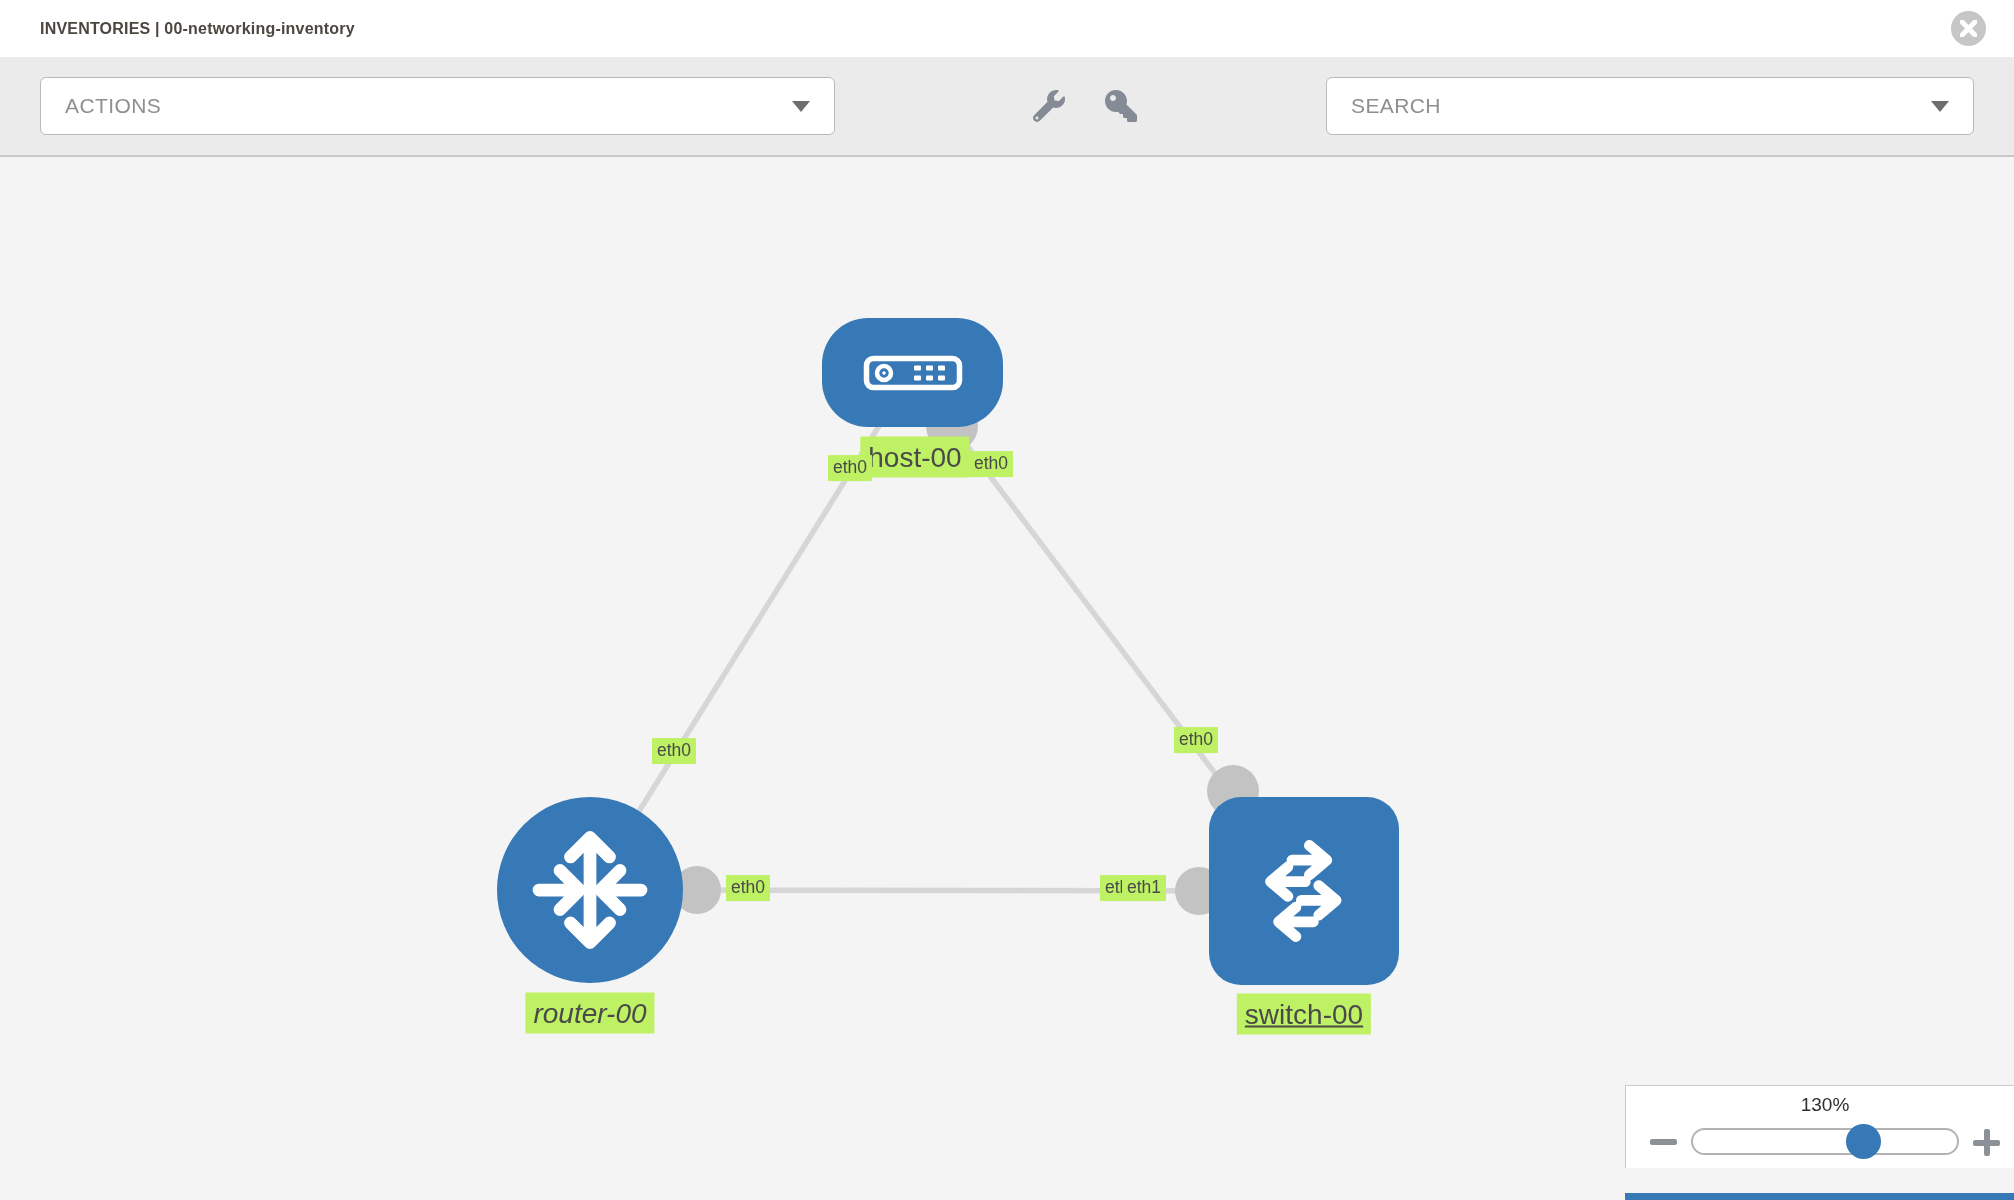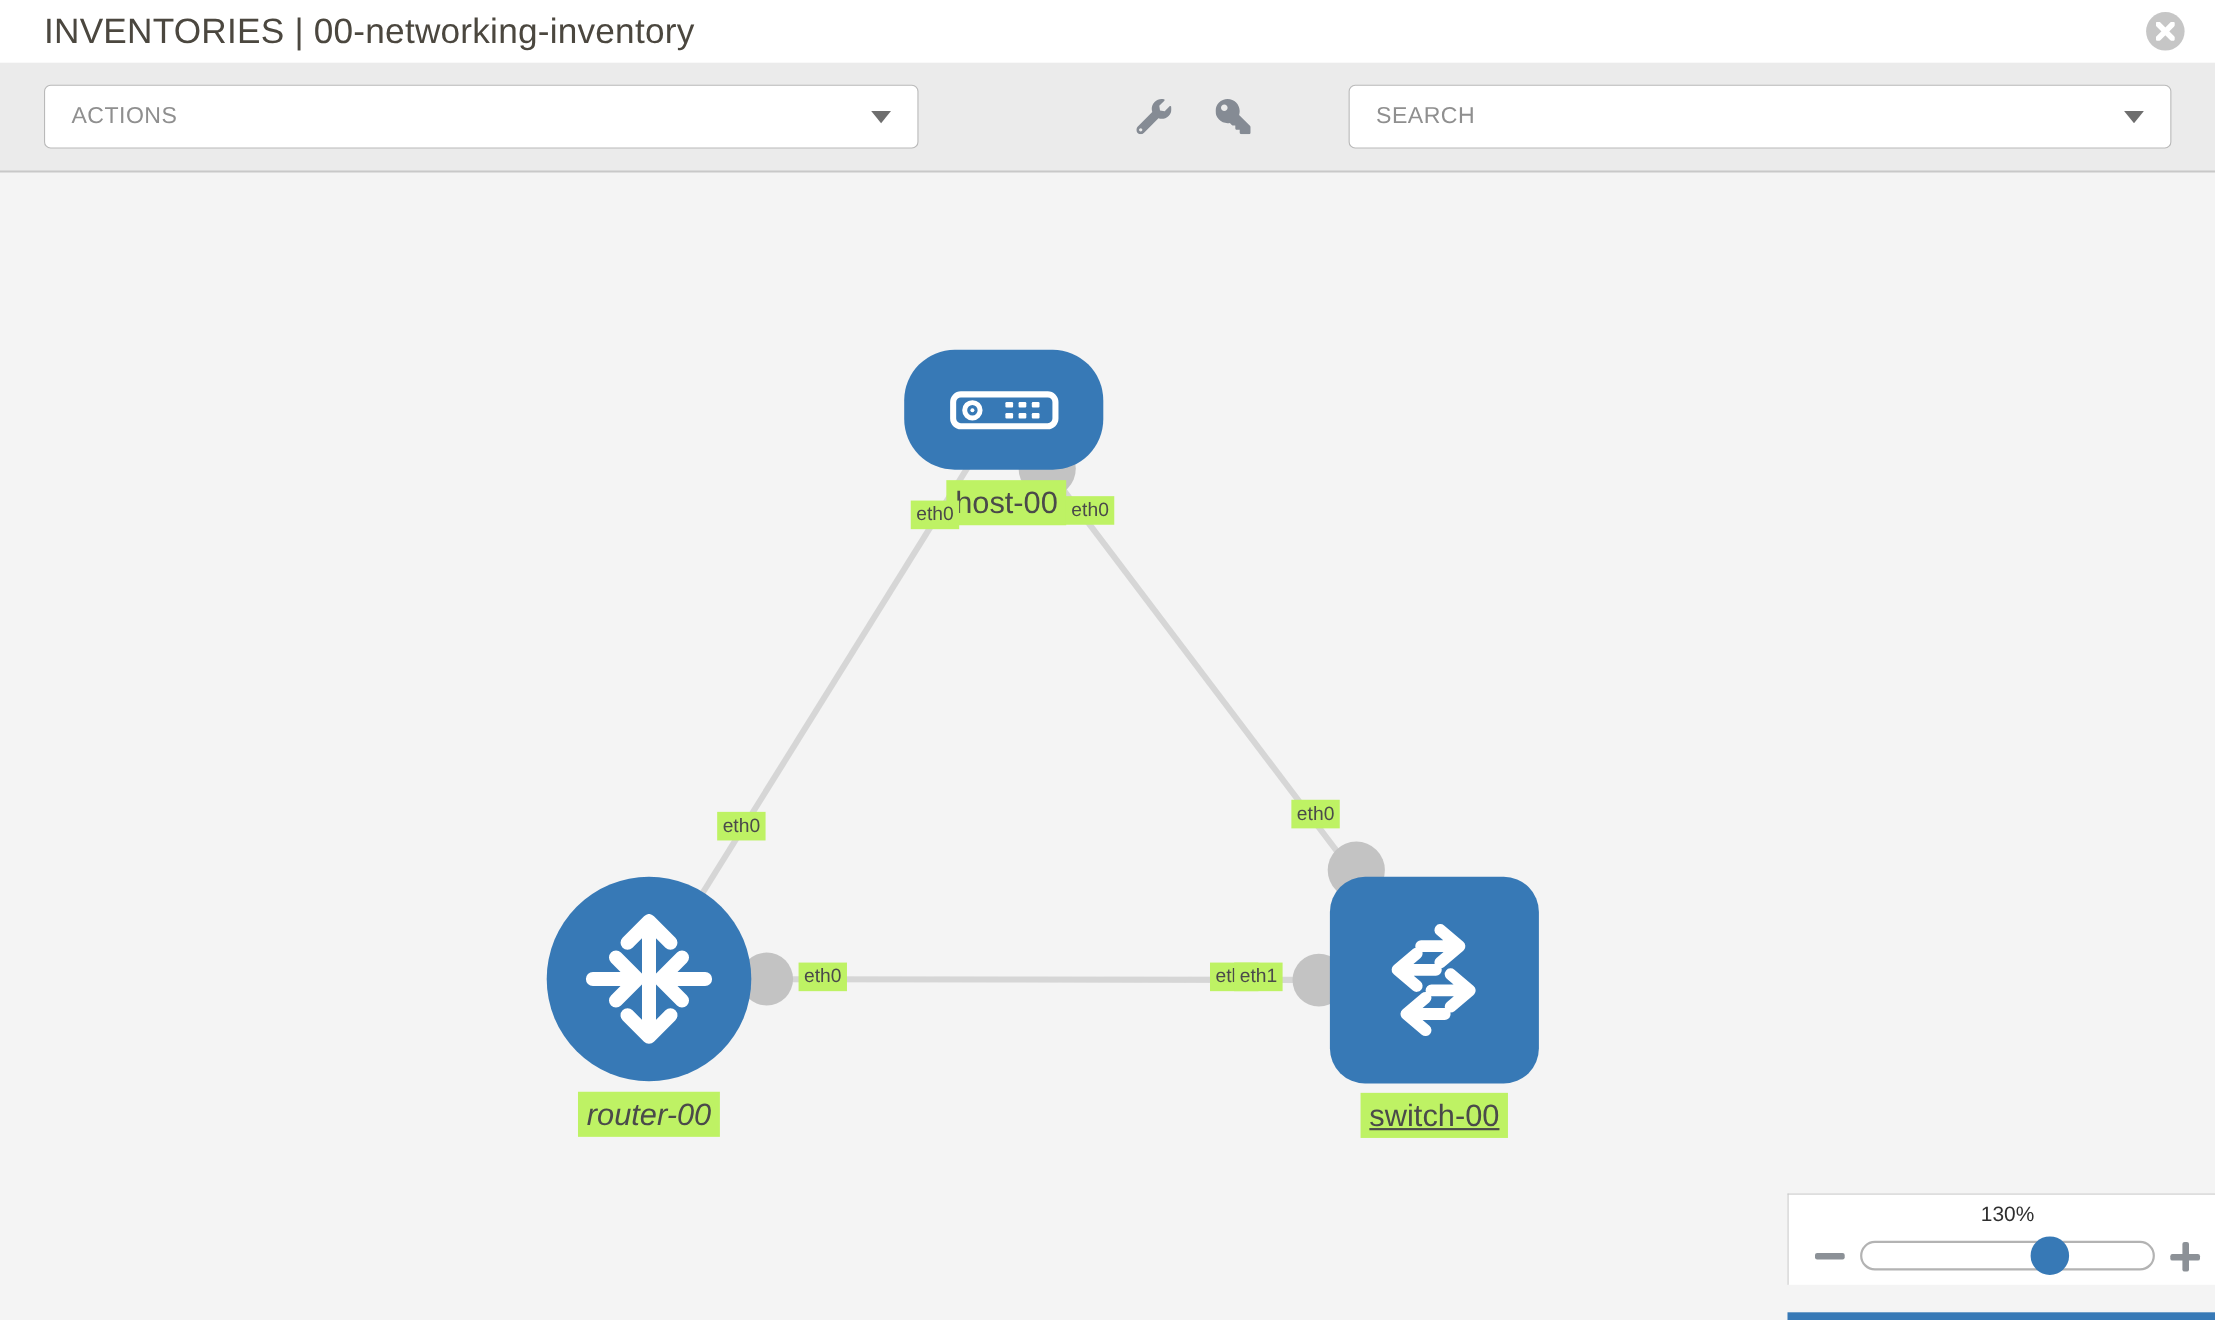--- a/index.html
+++ b/index.html
@@ -6,37 +6,37 @@
   html,body { margin:0; padding:0; }
   body {
     width:2014px; height:1200px; overflow:hidden; position:relative;
     font-family:"Liberation Sans", sans-serif; background:#ffffff;
   }
   
   .header {
     height:57px; background:#ffffff; display:flex; align-items:center;
     justify-content:space-between; padding:0 28px 0 40px;
   }
-  .page-title { font-size:32px; font-weight:normal; color:#4b473f; letter-spacing:.2px; }
+  .page-title { font-size:16px; font-weight:bold; color:#4b473f; letter-spacing:.2px; }
   .close-btn {
     width:35px; height:35px; border-radius:50%; background:#c6c6c6;
     display:flex; align-items:center; justify-content:center; cursor:pointer;
   }
   
   .toolbar {
     height:100px; background:#ebebeb; border-bottom:2px solid #c8c8c8;
     display:flex; align-items:center; padding:0 40px;
   }
   .select-box {
     height:58px; background:#fff; border:1px solid #b9b9b9; border-radius:6px;
     display:flex; align-items:center; justify-content:space-between;
     padding:0 24px; color:#8f8f8f; font-size:21px; letter-spacing:.4px; cursor:pointer;
   }
   .actions-box { width:795px; }
-  .search-box { width:748px; margin-left:auto; }
+  .search-box { width:648px; margin-left:auto; }
   .caret {
     width:0; height:0; border-left:9px solid transparent; border-right:9px solid transparent;
     border-top:11px solid #6e6e6e;
   }
   .tool-icons { display:flex; gap:40px; margin-left:198px; align-items:center; }
   .tool-icon { width:32px; height:32px; cursor:pointer; }
   
   .canvas { position:relative; width:2014px; height:1043px; background:#f4f4f4; overflow:hidden; }
   .links-svg { position:absolute; left:0; top:0; }
   .node { position:absolute; background:#3779b6; display:flex; align-items:center; justify-content:center; cursor:pointer; }

